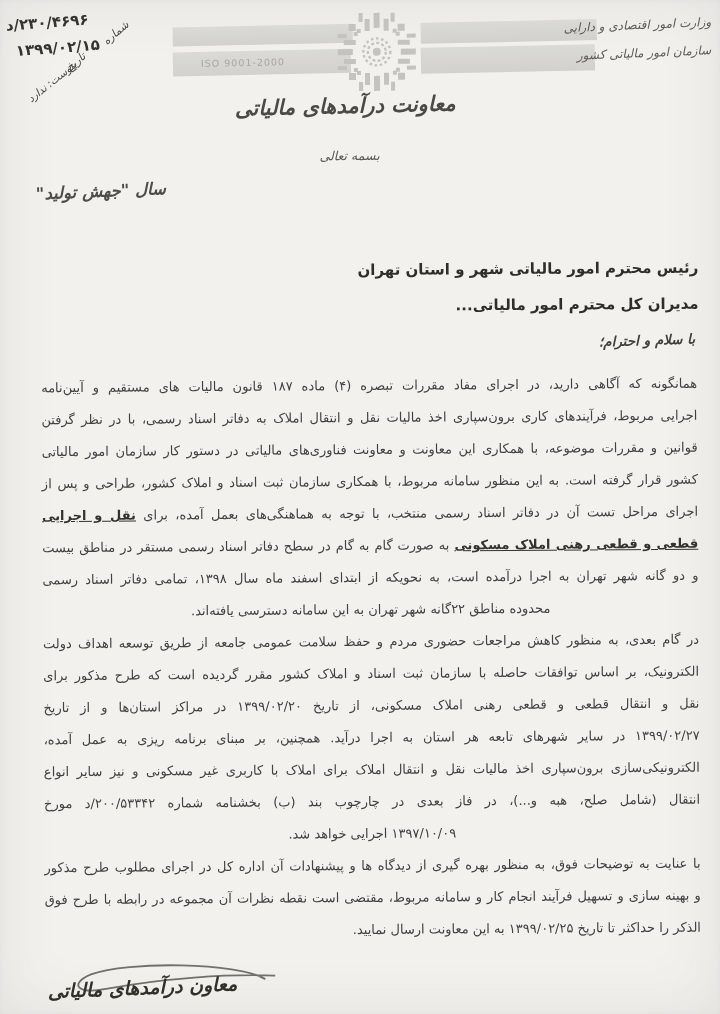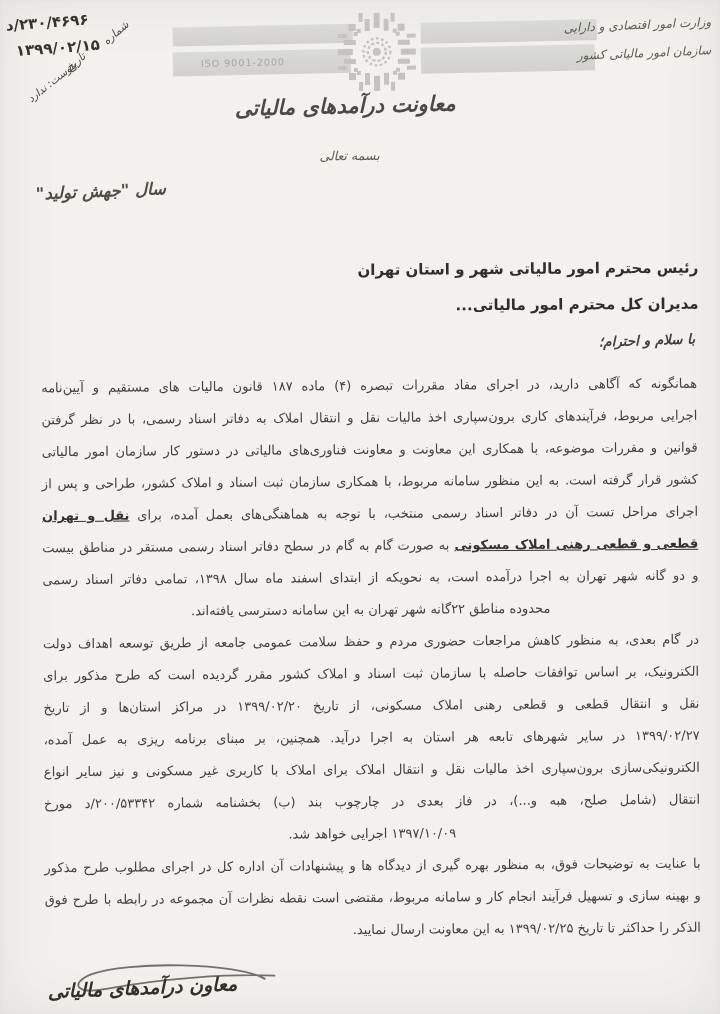--- a/index.html
+++ b/index.html
@@ -119,21 +119,21 @@
       <div>مدیران کل محترم امور مالیاتی...</div>
     </div>
 
     <div class="greeting">با سلام و احترام؛</div>
 
     <div class="body-text">
       <div class="bl"><span>همانگونه که آگاهی دارید، در اجرای مفاد مقررات تبصره (۴) ماده ۱۸۷ قانون مالیات های مستقیم و آیین‌نامه</span></div>
       <div class="bl"><span>اجرایی مربوط، فرآیندهای کاری برون‌سپاری اخذ مالیات نقل و انتقال املاک به دفاتر اسناد رسمی، با در نظر گرفتن</span></div>
       <div class="bl"><span>قوانین و مقررات موضوعه، با همکاری این معاونت و معاونت فناوری‌های مالیاتی در دستور کار سازمان امور مالیاتی</span></div>
       <div class="bl"><span>کشور قرار گرفته است. به این منظور سامانه مربوط، با همکاری سازمان ثبت اسناد و املاک کشور، طراحی و پس از</span></div>
-      <div class="bl"><span>اجرای مراحل تست آن در دفاتر اسناد رسمی منتخب، با توجه به هماهنگی‌های بعمل آمده، برای </span><span class="em">نقل و تهران</span></div>
+      <div class="bl"><span>اجرای مراحل تست آن در دفاتر اسناد رسمی منتخب، با توجه به هماهنگی‌های بعمل آمده، برای </span><span class="em">نقل و اجرایی</span></div>
       <div class="bl"><span class="em">قطعی و قطعی رهنی املاک مسکونی</span><span> به صورت گام به گام در سطح دفاتر اسناد رسمی مستقر در مناطق بیست</span></div>
       <div class="bl"><span>و دو گانه شهر تهران به اجرا درآمده است، به نحویکه از ابتدای اسفند ماه سال ۱۳۹۸، تمامی دفاتر اسناد رسمی</span></div>
       <div class="bl center"><span>محدوده مناطق ۲۲گانه شهر تهران به این سامانه دسترسی یافته‌اند.</span></div>
 
       <div class="bl"><span>در گام بعدی، به منظور کاهش مراجعات حضوری مردم و حفظ سلامت عمومی جامعه از طریق توسعه اهداف دولت</span></div>
       <div class="bl"><span>الکترونیک، بر اساس توافقات حاصله با سازمان ثبت اسناد و املاک کشور مقرر گردیده است که طرح مذکور برای</span></div>
       <div class="bl"><span>نقل و انتقال قطعی و قطعی رهنی املاک مسکونی، از تاریخ ۱۳۹۹/۰۲/۲۰ در مراکز استان‌ها و از تاریخ</span></div>
       <div class="bl"><span>۱۳۹۹/۰۲/۲۷ در سایر شهرهای تابعه هر استان به اجرا درآید. همچنین، بر مبنای برنامه ریزی به عمل آمده،</span></div>
       <div class="bl"><span>الکترونیکی‌سازی برون‌سپاری اخذ مالیات نقل و انتقال املاک برای املاک با کاربری غیر مسکونی و نیز سایر انواع</span></div>
       <div class="bl"><span>انتقال (شامل صلح، هبه و...)، در فاز بعدی در چارچوب بند (ب) بخشنامه شماره ۲۰۰/۵۳۳۴۲/د مورخ</span></div>

